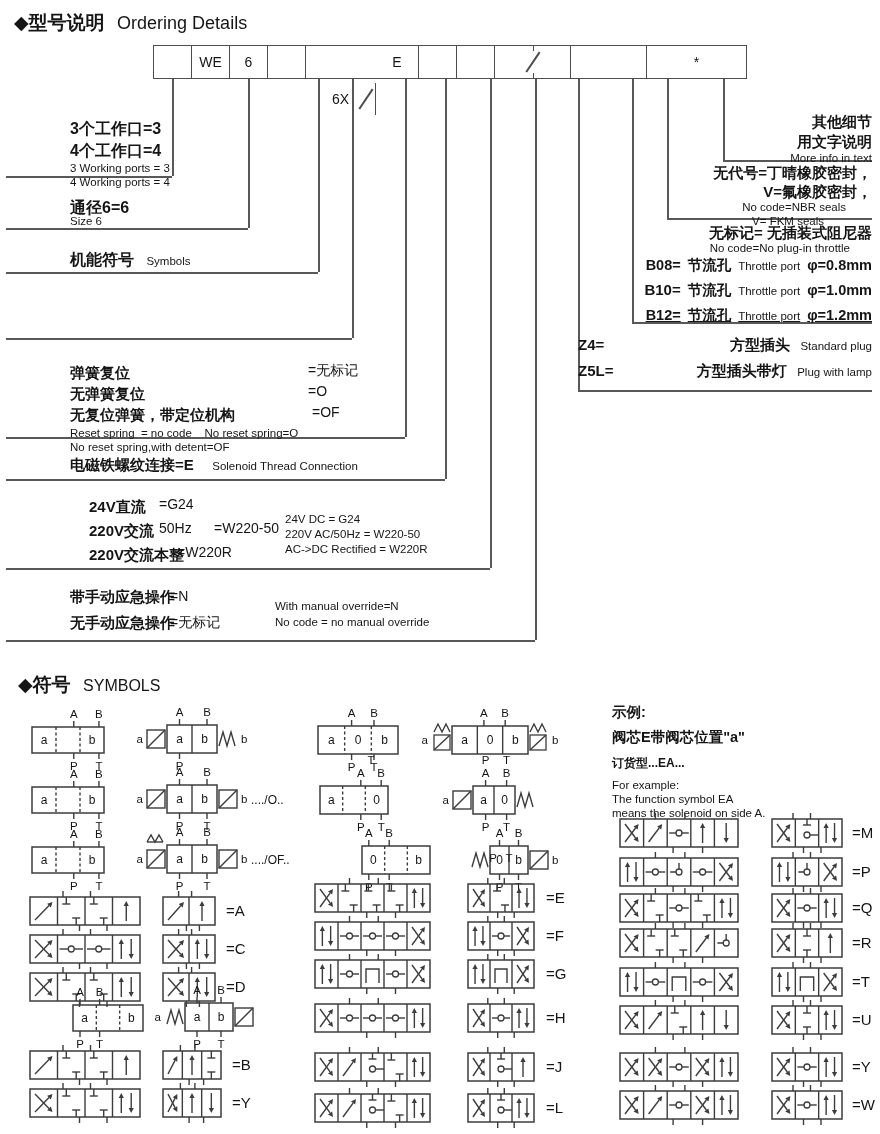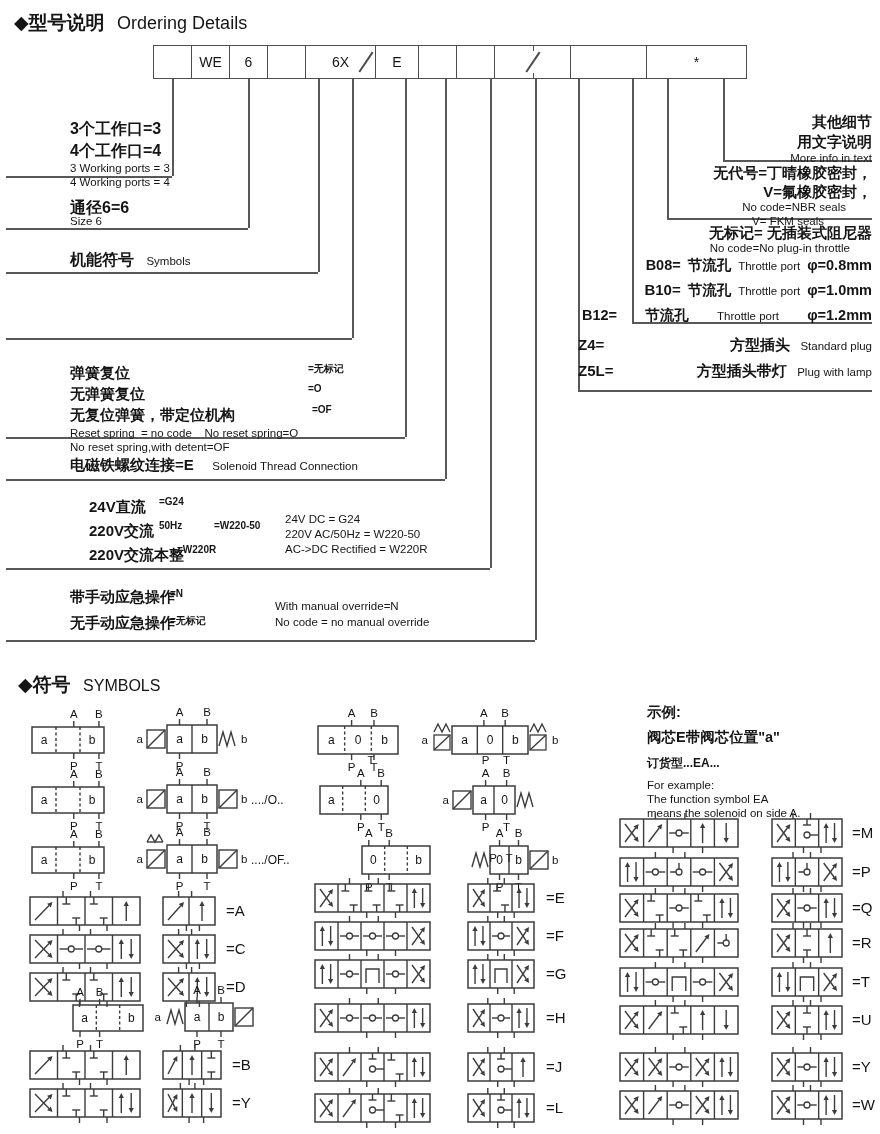--- a/index.html
+++ b/index.html
@@ -13,21 +13,21 @@
   
   #code-table{position:absolute;left:153px;top:45px;height:34px;display:flex;border:1.6px solid #4d4d4d;box-sizing:border-box;background:#fff;}
   .cc{position:relative;border-right:1.5px solid #4d4d4d;box-sizing:border-box;height:100%;
       display:flex;align-items:center;justify-content:center;font-size:14px;color:#151515;}
   .cc:last-child{border-right:none;}
   .slash{position:absolute;width:1.6px;height:24px;background:#4d4d4d;transform:rotate(34deg);}
   .tick{position:absolute;width:1.5px;height:5px;background:#4d4d4d;left:50%;}
   
   .v{position:absolute;width:1.5px;background:#585858;}
   .h{position:absolute;height:1.5px;background:#585858;}
-  .code-abs{position:absolute;font-weight:bold;font-size:10px;white-space:pre;}
+  .code-abs{position:absolute;font-weight:normal;font-size:14px;white-space:pre;}
   .row21{position:relative;height:21px;}
   .row24{position:relative;height:24px;margin-left:19px;}
   .row26{position:relative;height:26px;}
   svg text{font-family:"Liberation Sans","DejaVu Sans",sans-serif;}
 </style>
 </head>
 <body>
 
 <div id="page">
 
@@ -42,21 +42,21 @@
       </div>
       <div class="cc" style="width: 38px;">
         <span>WE</span>
       </div>
       <div class="cc" style="width: 38px;">
         <span>6</span>
       </div>
       <div class="cc" style="width: 38px;">
         <span></span>
       </div>
-      <div class="cc" style="width: 70px;">
+      <div class="cc" style="width: 70px; margin-top: 37px;">
         <span>6X</span>
         <div class="slash" style="right: 8px;"></div>
       </div>
       <div class="cc" style="width: 43px;">
         <span>E</span>
       </div>
       <div class="cc" style="width: 38px;">
         <span></span>
       </div>
       <div class="cc" style="width: 38px;">
@@ -183,21 +183,21 @@
       <span style="font-weight:bold;font-size:14.5px;">节流孔</span>
       <span class="en">Throttle port</span>
       <span style="font-weight:bold;font-size:14.5px;">φ=0.8mm</span>
     </div>
     <div style="display:flex;justify-content:flex-end;align-items:baseline;height:25px;gap:7px;">
       <span style="font-weight:bold;font-size:15px;">B10=</span>
       <span style="font-weight:bold;font-size:14.5px;">节流孔</span>
       <span class="en">Throttle port</span>
       <span style="font-weight:bold;font-size:14.5px;">φ=1.0mm</span>
     </div>
-    <div style="display:flex;justify-content:space-between;align-items:baseline;height:25px;">
+    <div style="display:flex;justify-content:flex-end;align-items:baseline;height:25px;gap:7px;text-decoration:underline;">
       <span style="font-weight:bold;font-size:14.5px;">B12=</span>
       <span style="font-weight:bold;font-size:14.5px;">节流孔</span>
       <span class="en">Throttle port</span>
       <span style="font-weight:bold;font-size:14.5px;">φ=1.2mm</span>
     </div>
   </div>
 
   <div class="blk" style="left:578px;top:334px;width:294px;">
     <div style="display:flex;justify-content:space-between;align-items:baseline;height:26px;">
       <span class="cn">Z4=</span>
@@ -209,21 +209,21 @@
       <span><span class="cn">方型插头带灯</span>
         <span class="en" style="margin-left:6px;">Plug with lamp</span></span>
     </div>
   </div>
 
   <div class="blk" style="left:18px;top:672px;">
     <span style="font-size:19px;font-weight:bold;">◆符号</span>
     <span style="font-size:16px;margin-left:8px;">SYMBOLS</span>
   </div>
 
-  <div class="blk" style="left:647px;top:700px;">
+  <div class="blk" style="left:612px;top:700px;">
     <div class="cn" style="font-size:14.5px;line-height:24px;">示例:</div>
     <div class="cn" style="font-size:14.5px;line-height:26px;">阀芯E带阀芯位置"a"</div>
     <div class="cn" style="font-size:12px;line-height:26px;">订货型...EA...</div>
     <div class="en" style="line-height:14px;margin-top:2px;">For example:</div>
     <div class="en" style="line-height:14px;">The function symbol EA</div>
     <div class="en" style="line-height:14px;">means the solenoid on side A.</div>
   </div>
 
   <svg id="sym-svg" width="880" height="1134" style="position:absolute;left:0;top:0;pointer-events:none;">
       <g>

